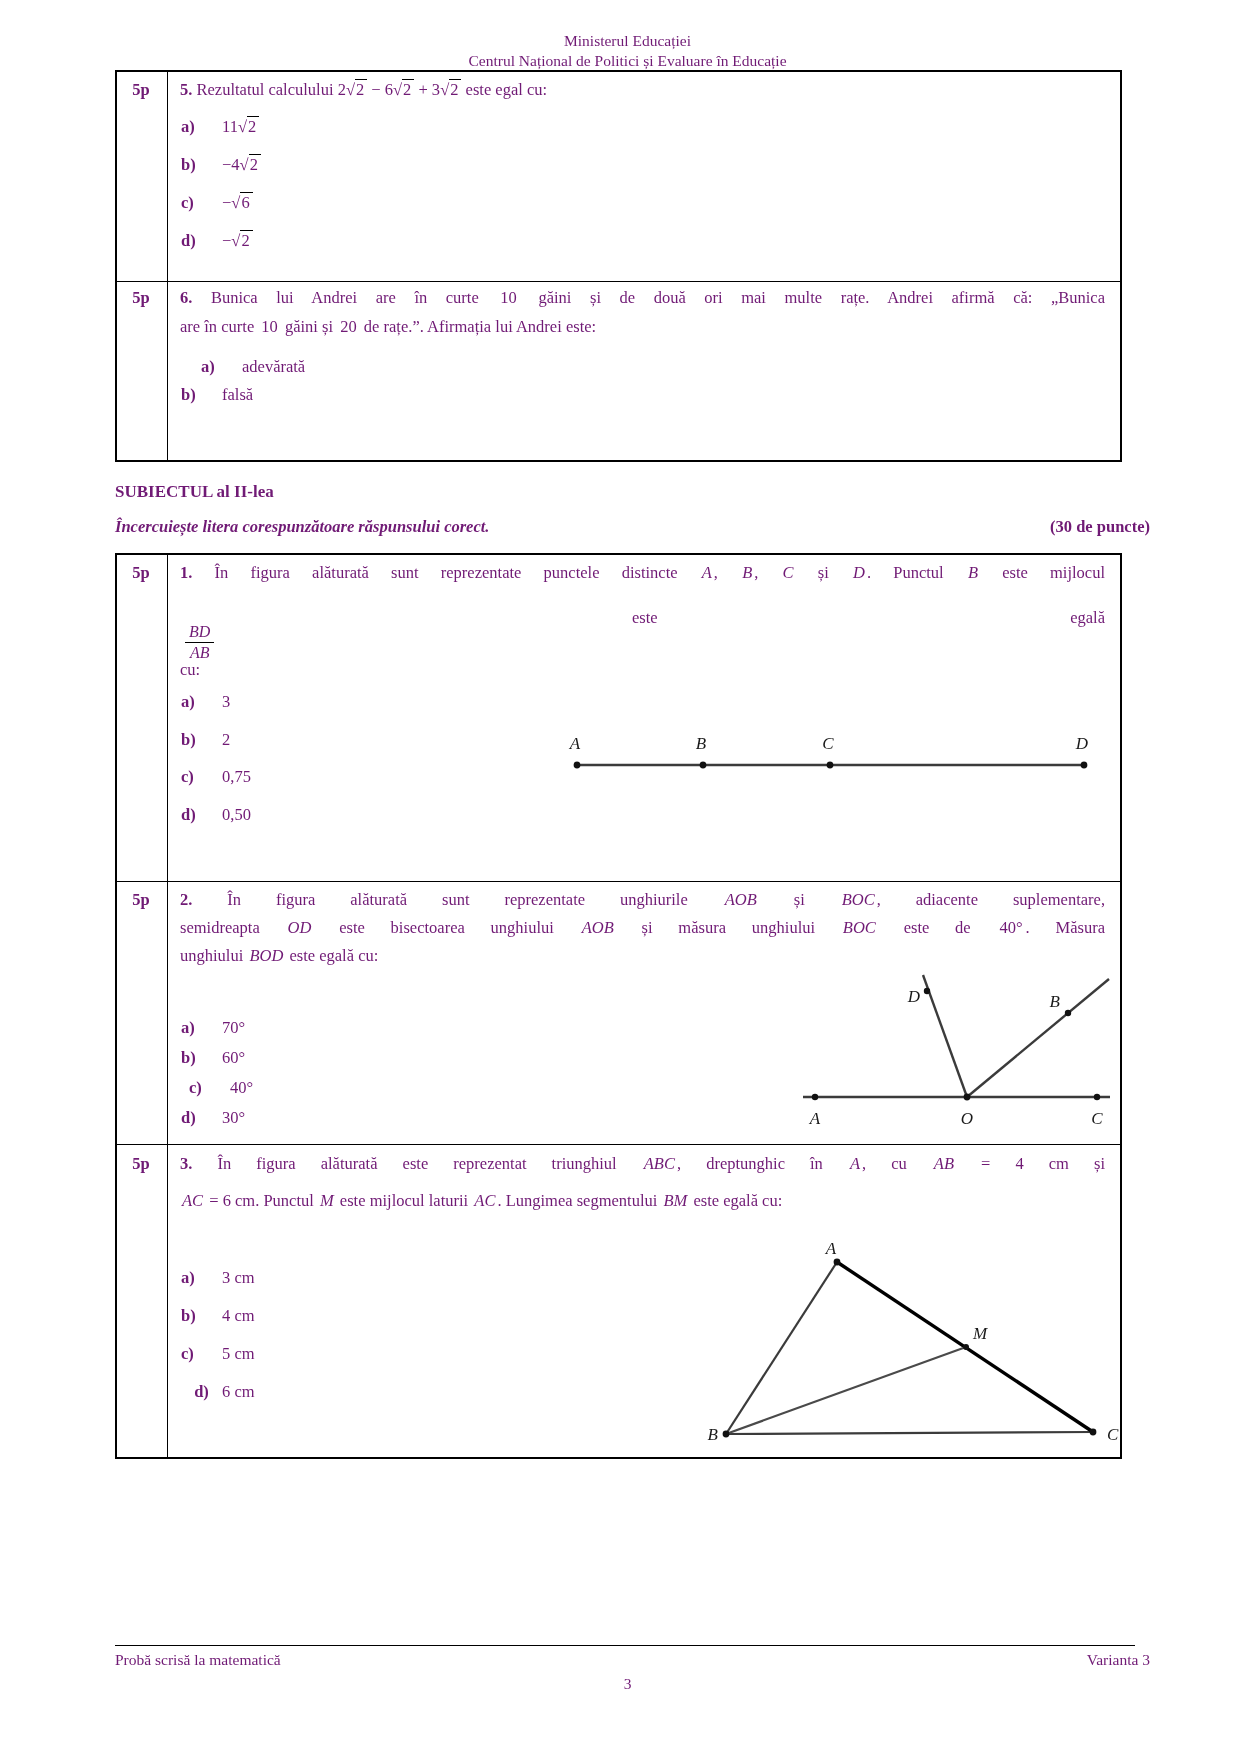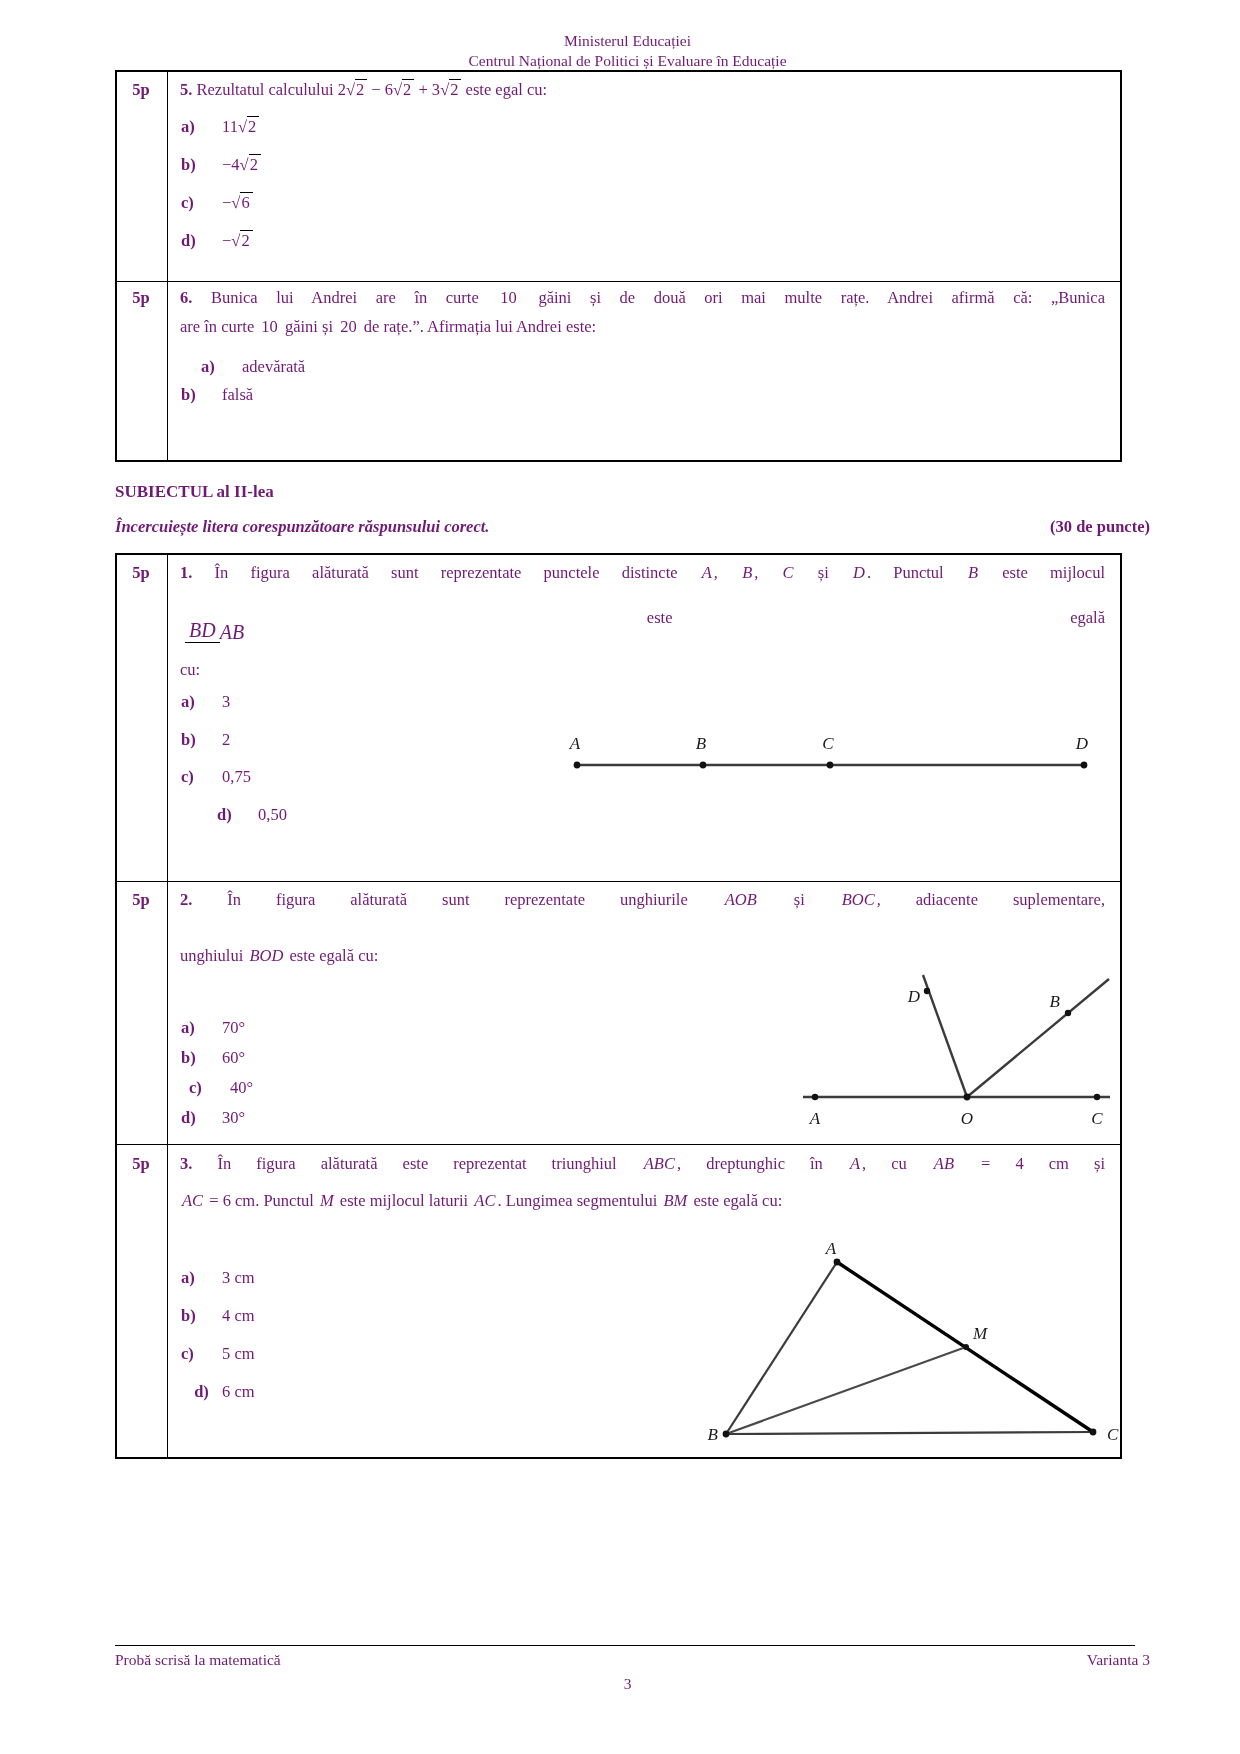--- a/index.html
+++ b/index.html
@@ -13,22 +13,22 @@
   .ctr{left:0;width:100%;text-align:center;}
   .hdr{font-size:15.5px;}
   .box{position:absolute;border:2.5px solid #000;}
   .vline{position:absolute;width:0;border-left:1.8px solid #000;}
   .hline{position:absolute;height:0;border-top:1.8px solid #000;}
   .pts{position:absolute;left:115px;width:52px;text-align:center;font-weight:bold;}
   .opt .olab{display:inline-block;width:41px;font-weight:bold;}
   .sq{white-space:nowrap;}
   .sq::before{content:"\221A";}
   .rd{border-top:1.6px solid #000;padding:0 3px 0 1px;}
-  .frac{display:inline-flex;flex-direction:row;align-items:center;vertical-align:-14px;
-        font-style:italic;line-height:1.12;margin:0 5px;font-size:20px;}
+  .frac{display:inline-flex;flex-direction:column;align-items:center;vertical-align:-14px;
+        font-style:italic;line-height:1.12;margin:0 5px;font-size:16px;}
   .frac .num{border-bottom:1.6px solid #000;padding:0 4px 1px;}
   .frac .den{padding-top:1px;}
   .title{font-size:17px;font-weight:bold;}
   .instr{font-weight:bold;font-style:italic;}
   .ptsr{font-weight:bold;}
   .ftr{font-size:15.5px;}
   svg{position:absolute;overflow:visible;}
   svg text{font-family:"Liberation Serif","DejaVu Serif",serif;font-style:italic;font-size:17px;fill:#1a1a1a;}
 </style>
 </head>
@@ -69,36 +69,37 @@
   <div class="pts" style="top:563px;">5p</div>
   <div class="ln jt" style="left:180px;top:563px;"><span class="bd">1.</span><span> În figura alăturată sunt reprezentate punctele distincte </span><span class="it">A</span><span>, </span><span class="it">B</span><span>, </span><span class="it">C</span><span> și </span><span class="it">D</span><span>. Punctul </span><span class="it">B</span><span> este mijlocul</span></div>
   <div class="ln jt" style="left:180px;top:608px;"><span class="frac">
         <span class="num">BD</span>
         <span class="den">AB</span>
       </span><span> este egală</span></div>
   <div class="ln" style="left:180px;top:660px;">cu:</div>
   <div class="ln opt" style="left:181px;top:692px;"><span class="olab">a)</span><span>3</span></div>
   <div class="ln opt" style="left:181px;top:730px;"><span class="olab">b)</span><span>2</span></div>
   <div class="ln opt" style="left:181px;top:767px;"><span class="olab">c)</span><span>0,75</span></div>
-  <div class="ln opt" style="left:181px;top:805px;margin-left:36px;"><span class="olab">d)</span><span>0,50</span></div>
+  <div class="ln opt" style="left:181px;top:805px;"><span class="olab">d)</span><span>0,50</span></div>
 
   <svg style="left:500px;top:723px;" width="620" height="62" viewBox="0 0 620 62">
     <line x1="77" y1="42" x2="584" y2="42" stroke="#3b3b3b" stroke-width="2.6"></line>
     <circle cx="77" cy="42" r="3.4" fill="#111"></circle>
     <circle cx="203" cy="42" r="3.4" fill="#111"></circle>
     <circle cx="330" cy="42" r="3.4" fill="#111"></circle>
     <circle cx="584" cy="42" r="3.4" fill="#111"></circle>
     <text x="75" y="26" text-anchor="middle">A</text>
     <text x="201" y="26" text-anchor="middle">B</text>
     <text x="328" y="26" text-anchor="middle">C</text>
     <text x="582" y="26" text-anchor="middle">D</text>
   </svg>
 
   <div class="pts" style="top:890px;">5p</div>
   <div class="ln jt" style="left:180px;top:890px;"><span class="bd">2.</span><span> În figura alăturată sunt reprezentate unghiurile </span><span class="it">AOB</span><span> și </span><span class="it">BOC</span><span>, adiacente suplementare,</span></div>
+  <div class="ln jt" style="left:180px;top:918px;"><span>semidreapta </span><span class="it">OD</span><span> este bisectoarea unghiului </span><span class="it">AOB</span><span> și măsura unghiului </span><span class="it">BOC</span><span> este de </span><span class="gp">40°</span><span>. Măsura</span></div>
   <div class="ln" style="left:180px;top:946px;"><span>unghiului </span><span class="it">BOD</span><span> este egală cu:</span></div>
   <div class="ln opt" style="left:181px;top:1018px;"><span class="olab">a)</span><span>70°</span></div>
   <div class="ln opt" style="left:181px;top:1048px;"><span class="olab">b)</span><span>60°</span></div>
   <div class="ln opt" style="left:189px;top:1078px;"><span class="olab">c)</span><span>40°</span></div>
   <div class="ln opt" style="left:181px;top:1108px;"><span class="olab">d)</span><span>30°</span></div>
 
   <svg style="left:780px;top:950px;" width="350" height="185" viewBox="0 0 350 185">
     <line x1="23" y1="147" x2="330" y2="147" stroke="#3b3b3b" stroke-width="2.4"></line>
     <line x1="187" y1="147" x2="143" y2="25" stroke="#3b3b3b" stroke-width="2.4"></line>
     <line x1="187" y1="147" x2="329" y2="29" stroke="#3b3b3b" stroke-width="2.4"></line>

